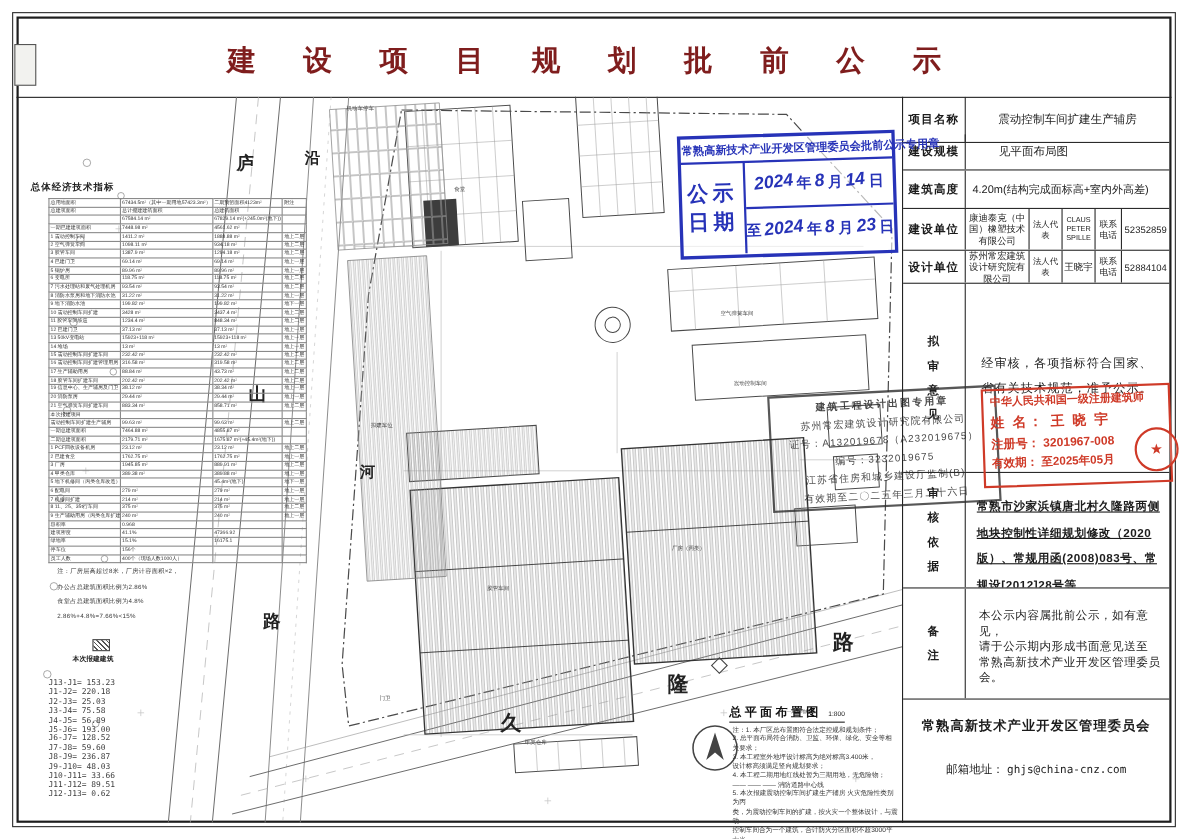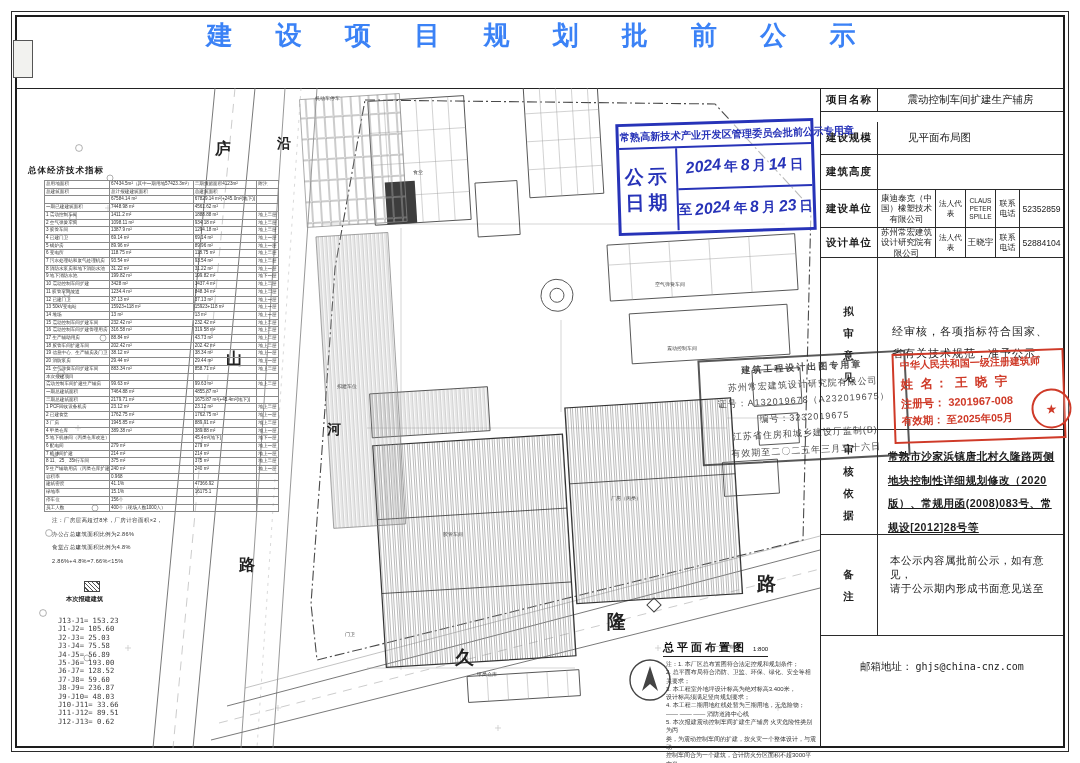--- a/index.html
+++ b/index.html
@@ -2,22 +2,22 @@
 <html><head>
 <meta charset="utf-8">
 <style>
   html,body{margin:0;padding:0}
   body{width:1080px;height:763px;background:#fff;position:relative;overflow:hidden;
        font-family:"Liberation Sans","DejaVu Sans",sans-serif;color:#1c1c1c;-webkit-font-smoothing:antialiased}
   .abs{position:absolute;box-sizing:border-box}
   .frame-outer{left:11px;top:11px;width:1058px;height:741px;border:1px solid #2a2a2a}
   .frame-main{left:15px;top:15px;width:1050px;height:733px;border:2px solid #1d1d1d}
   .corner-box{left:13px;top:40px;width:20px;height:38px;border:1px solid #555;background:#f2f2ef}
-  .doc-title{left:15px;top:18px;width:1050px;text-align:center;font-size:26px;font-weight:bold;
-             letter-spacing:18px;color:#3b82f6}
+  .doc-title{left:15px;top:38px;width:1050px;text-align:center;font-size:26px;font-weight:bold;
+             letter-spacing:18px;color:#7f1d1d}
   .title-rule{left:15px;top:88px;width:1050px;border-top:1.5px solid #222}
   .rsep{left:820px;top:88px;height:660px;width:0;border-left:1.5px solid #222}
 
   
   .rrow{position:absolute;left:821px;width:242px;border-bottom:1px solid #2b2b2b;display:flex;box-sizing:border-box;overflow:hidden;background:transparent}
   .rlab{width:56px;min-width:56px;border-right:1px solid #2b2b2b;display:flex;align-items:center;justify-content:center;
         font-weight:600;font-size:10.5px;letter-spacing:1px;text-align:center}
   .rlab .vchars div{line-height:22px}
   .rval{flex:1;display:flex;align-items:center;font-size:10.5px}
   .center{justify-content:center}
@@ -64,21 +64,21 @@
   
   .econ-title{left:28px;top:165px;font-size:8.5px;font-weight:bold;letter-spacing:1px;color:#222}
   .econ-wrap{left:44px;top:180px;width:158px}
   table.econ{border-collapse:collapse;width:100%}
   table.econ td{border:0.5px solid #8a8a8a;font-size:4.6px;line-height:6.7px;padding:0 1px;color:#333;white-space:nowrap;overflow:hidden}
   table.econ td.ec-name{max-width:62px}
   .econ-notes{left:52px;top:514px;font-size:5.6px;line-height:13.5px;color:#333;letter-spacing:.3px}
   .legend-box{left:84px;top:581px;width:16px;height:11px;border:1px solid #444;
               background:repeating-linear-gradient(45deg,transparent 0 2px,#555 2px 3px)}
   .legend-label{left:66px;top:595px;font-size:6.2px;font-weight:bold;color:#222}
-  .jlist{left:58px;top:617px;font-family:"DejaVu Sans Mono","Liberation Mono",monospace;
+  .jlist{left:44px;top:617px;font-family:"DejaVu Sans Mono","Liberation Mono",monospace;
          font-size:7.2px;line-height:8.4px;color:#3a3a3a}
 
   
   .plan-title{left:663px;top:640px;font-size:11px;font-weight:bold;letter-spacing:3px;color:#111;
               border-bottom:1.5px solid #222;padding-bottom:1px}
   .plan-scale{font-size:6px;font-weight:normal;letter-spacing:0}
   .plan-notes{left:666px;top:660px;width:150px;font-size:6px;line-height:8.3px;color:#333}
 </style>
 </head>
 <body>
@@ -489,21 +489,21 @@
 <div class="abs econ-notes">
     <div>注：厂房层高超过8米，厂房计容面积×2，</div>
     <div>办公占总建筑面积比例为2.86%</div>
     <div>食堂占总建筑面积比例为4.8%</div>
     <div>2.86%+4.8%=7.66%&lt;15%</div>
   </div>
 <div class="abs legend-box"></div>
 <div class="abs legend-label">本次报建建筑</div>
 <div class="abs jlist">
     <div>J13-J1= 153.23</div>
-    <div>J1-J2= 105.60</div>
+    <div>J1-J2= 220.18</div>
     <div>J2-J3= 25.03</div>
     <div>J3-J4= 75.58</div>
     <div>J4-J5= 56.89</div>
     <div>J5-J6= 193.00</div>
     <div>J6-J7= 128.52</div>
     <div>J7-J8= 59.60</div>
     <div>J8-J9= 236.87</div>
     <div>J9-J10= 48.03</div>
     <div>J10-J11= 33.66</div>
     <div>J11-J12= 89.51</div>
@@ -519,30 +519,31 @@
     <div>2. 总平面布局符合消防、卫监、环保、绿化、安全等相关要求；</div>
     <div>3. 本工程室外地坪设计标高为绝对标高3.400米，</div>
     <div>    设计标高须满足竖向规划要求；</div>
     <div>4. 本工程二期用地红线处暂为三期用地，无危险物；</div>
     <div>—— —— ——  消防道路中心线</div>
     <div>5. 本次报建震动控制车间扩建生产辅房 火灾危险性类别为丙</div>
     <div>    类，为震动控制车间的扩建，按火灾一个整体设计，与震动</div>
     <div>    控制车间合为一个建筑，合计防火分区面积不超3000平方米，</div>
   </div>
 
-<div class="rrow" style="top:88px;height:24px">
+<div class="rrow" style="top:88px;height:42px">
   <div class="rlab">项目名称</div>
   <div class="rval center">震动控制车间扩建生产辅房</div>
 </div>
 <div class="rrow" style="top:122px;height:33px">
   <div class="rlab">建设规模</div>
   <div class="rval" style="padding-left:30px">见平面布局图</div>
 </div>
 <div class="rrow" style="top:155px;height:35px">
   <div class="rlab">建筑高度</div>
+  <div class="rval" style="padding-left:6px;font-size:10px">4.20m(结构完成面标高+室内外高差)</div>
 </div>
 
 <div class="rrow" style="top:190px;height:38px">
   <div class="rlab">建设单位</div>
   <div class="ucell" style="width:58px;font-size:8.5px;line-height:10.5px">康迪泰克（中国）橡塑技术有限公司</div>
   <div class="ucell" style="width:30px;font-size:7.6px">法人代表</div>
   <div class="ucell" style="width:30px;font-size:6.6px;line-height:8px">CLAUS PETER SPILLE</div>
   <div class="ucell" style="width:24px;font-size:8px;line-height:10px">联系电话</div>
   <div class="ucell" style="flex:1;font-size:8.6px">52352859</div>
 </div>
@@ -572,41 +573,43 @@
 
 <div class="rrow" style="top:430px;height:105px">
   <div class="rlab">
     <div class="vchars" style="line-height:22px">
         <div>审</div>
         <div>核</div>
         <div>依</div>
         <div>据</div>
       </div>
   </div>
-  <div class="rval" style="align-items:center">
+  <div class="rval" style="align-items:flex-start">
     <div class="basis-text">常熟市沙家浜镇唐北村久隆路两侧地块控制性详细规划修改（2020版）、常规用函(2008)083号、常规设[2012]28号等</div>
   </div>
 </div>
 
 <div class="rrow" style="top:535px;height:101px">
   <div class="rlab">
     <div class="vchars" style="line-height:24px">
         <div>备</div>
         <div>注</div>
       </div>
   </div>
   <div class="rval" style="align-items:flex-start">
     <div class="remark-text">
         <div>本公示内容属批前公示，如有意见，</div>
         <div>请于公示期内形成书面意见送至</div>
+        <div>常熟高新技术产业开发区管理委员会。</div>
       </div>
   </div>
 </div>
 
 <div class="rfooter">
+  <div class="org">常熟高新技术产业开发区管理委员会</div>
   <div class="em">
     <span>邮箱地址：</span>
     <span class="mono">ghjs@china-cnz.com</span>
   </div>
 </div>
 
 <div class="abs blue-stamp">
   <div class="bs-title">常熟高新技术产业开发区管理委员会批前公示专用章</div>
   <div class="bs-body">
     <div class="bs-left">

